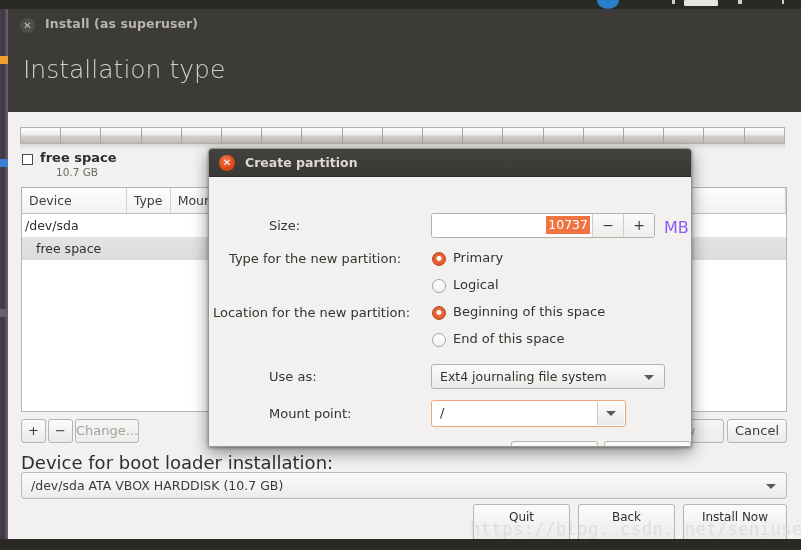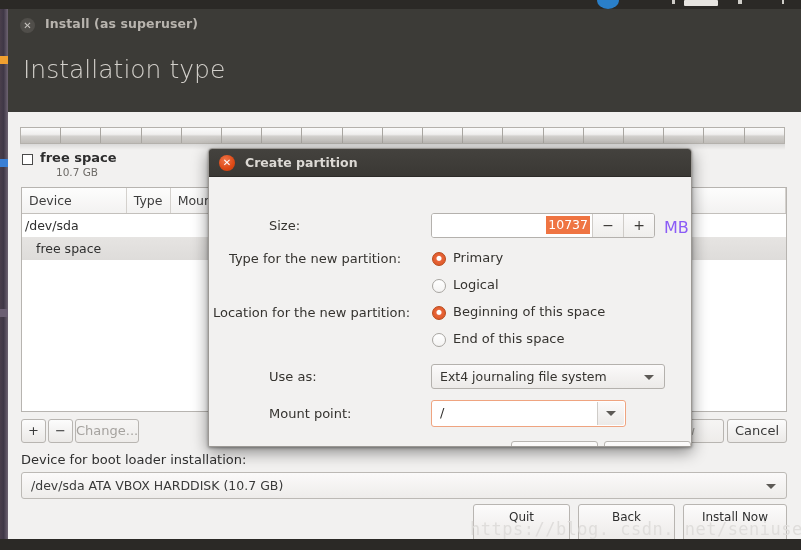--- a/index.html
+++ b/index.html
@@ -231,21 +231,21 @@
   }
   .btn-plus  { left: 13px;  top: 307px; width: 25px; }
   .btn-minus { left: 40px;  top: 307px; width: 25px; }
   .btn-change{ left: 67px;  top: 307px; width: 64px; }
   .btn-newtable { left: 630px; top: 307px; width: 86px; }
   .btn-revert   { left: 719px; top: 307px; width: 60px; }
 
   .bootloader-label {
     position: absolute;
     left: 13px; top: 340px;
-    font-size: 13px;
+    font-size: 18px;
     color: #2f2f2f;
     white-space: nowrap;
   }
   .bootloader-select {
     position: absolute;
     left: 13px; top: 360px;
     width: 766px; height: 27px;
     border: 1px solid #bcb9b5;
     border-radius: 3px;
     background: linear-gradient(to bottom, #fbfafa 0%, #eeecea 100%);

